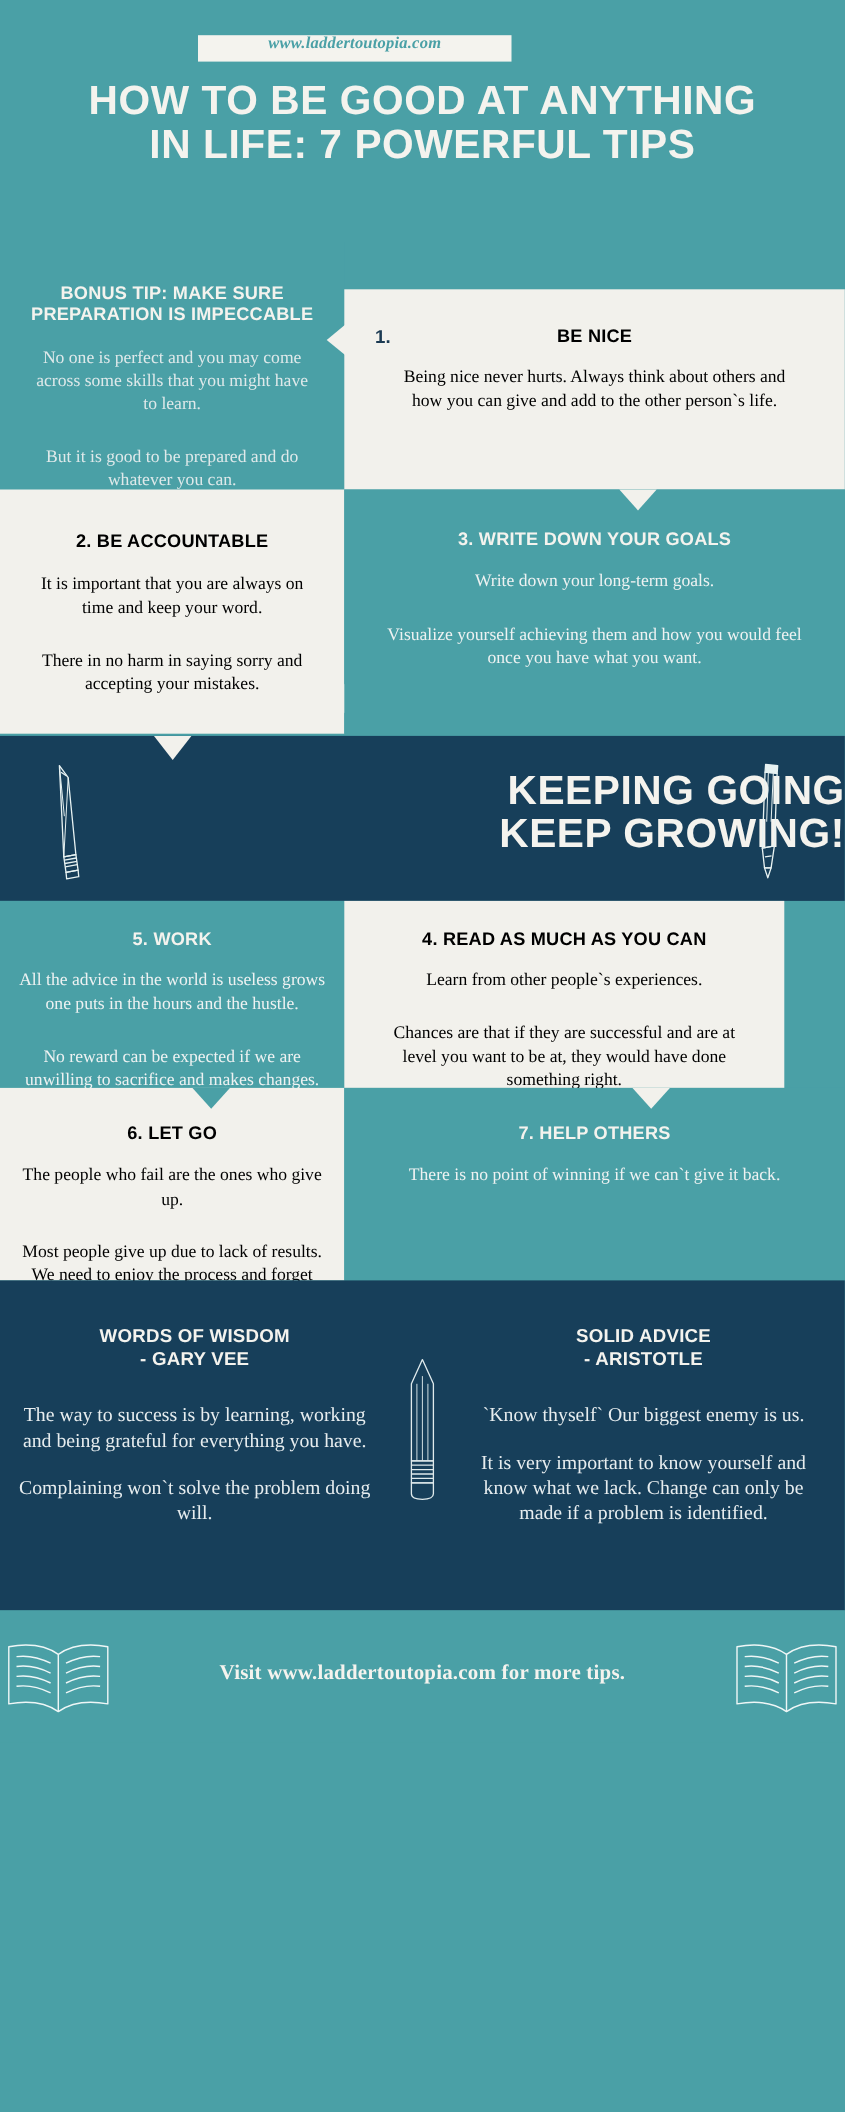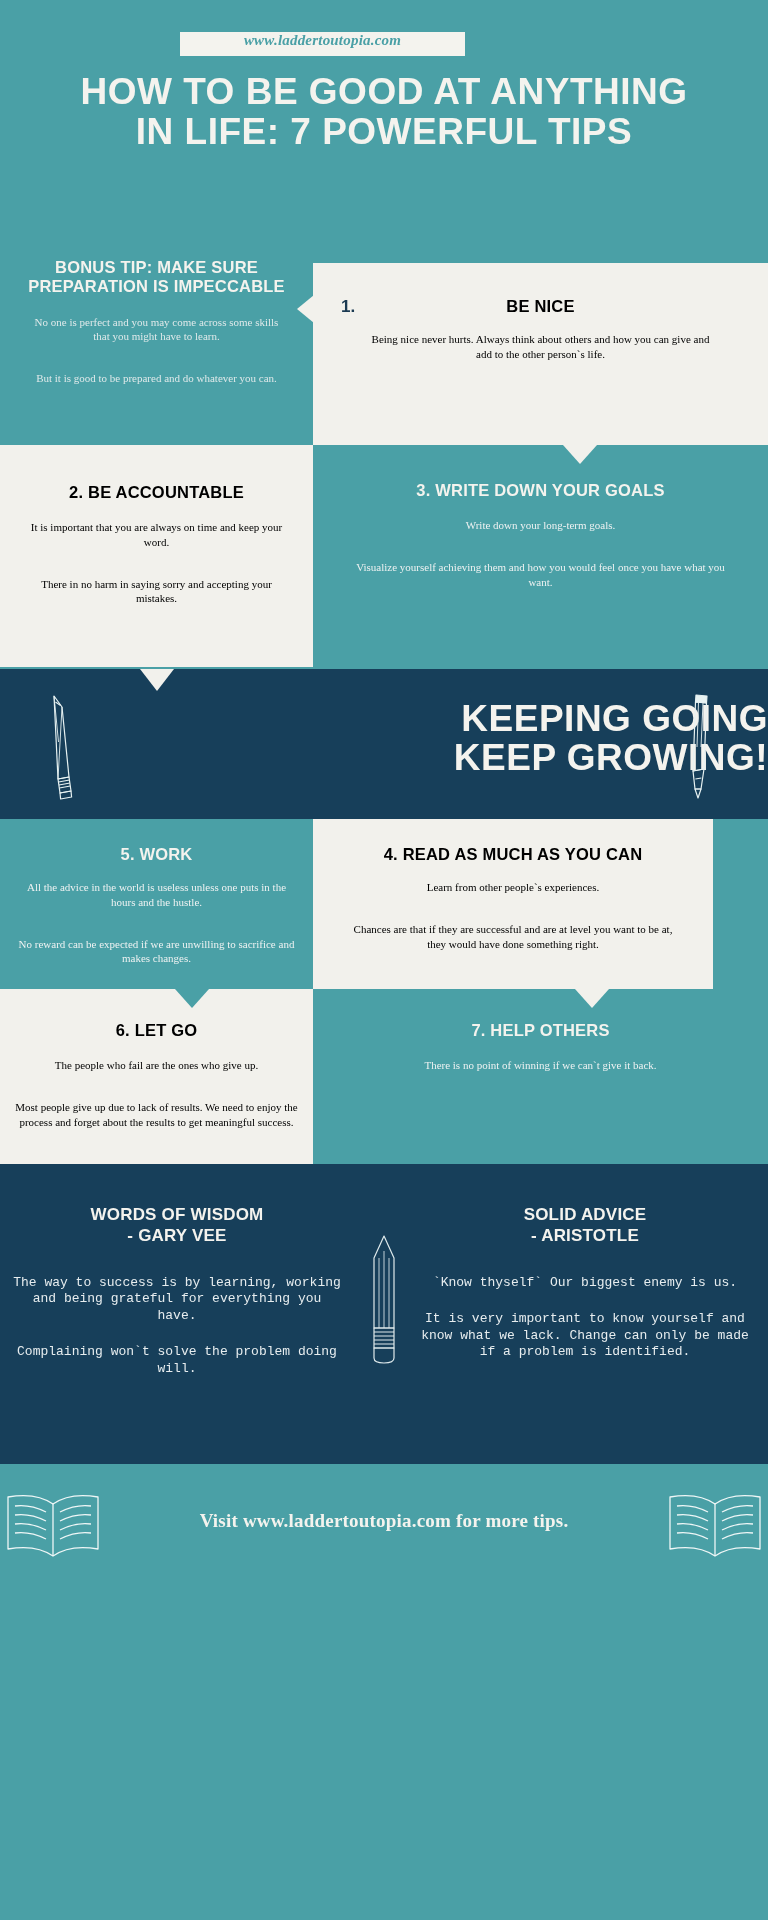--- a/index.html
+++ b/index.html
@@ -35,21 +35,21 @@
   }
 
   
   .card { position:absolute; }
   .card-h {
     font-weight:bold; font-size:16.5px; letter-spacing:.2px;
     text-align:center; line-height:1.18;
   }
   .card-p {
     font-family:"Liberation Serif", serif;
-    font-size:11px; line-height:1.32; text-align:center;
+    font-size:16px; line-height:1.32; text-align:center;
   }
   .card-p + .card-p { margin-top:27px; }
   .dark-text  { color:#000000; }
   .light-text { color:#eef2f2; }
   .cream-bg { background:#f2f1ec; }
   .teal-bg  { background:#4aa0a6; }
   .navy-bg  { background:#173f5a; }
 
   
   .notch-down {
@@ -103,22 +103,22 @@
   
   #quotes { left:0; top:1164px; width:768px; height:300px; }
   .quote-col { position:absolute; top:40px; width:330px; }
   .quote-col.left  { left:12px; }
   .quote-col.right { left:420px; }
   .quote-h {
     text-align:center; color:#f4f3ee; font-weight:bold;
     font-size:17px; line-height:1.25; letter-spacing:.2px;
   }
   .quote-p {
-    font-family:Liberation Mono, monospace;
-    color:#e7edef; font-size:13px; line-height:1.28; text-align:center;
+    font-family:Liberation Serif, serif;
+    color:#e7edef; font-size:18px; line-height:1.28; text-align:center;
   }
   .quote-p.first { margin-top:28px; }
   .quote-p + .quote-p { margin-top:20px; }
   .pencil-mid { position:absolute; left:360px; top:68px; width:48px; height:135px; }
 
   
   #footer { left:0; top:1464px; width:768px; height:120px; }
   .footer-text {
     position:absolute; left:0; top:46px; width:768px; text-align:center;
     font-family:"Liberation Serif", serif; font-weight:bold;
@@ -224,21 +224,21 @@
         <path d="M29.4 88 L35.4 87"></path>
       </g>
     </svg>
   </div>
 
   <div class="card teal-bg" id="tip5">
     <div class="hdr-wrap" style="padding-top:26px">
       <div class="card-h" style="color:#f4f3ee">5. WORK</div>
     </div>
     <div class="body-wrap" style="margin-top:16px; padding:0 14px">
-      <div class="card-p light-text">All the advice in the world is useless unless one puts in the hours and the hustle.</div>
+      <div class="card-p light-text">All the advice in the world is useless grows one puts in the hours and the hustle.</div>
       <div class="card-p light-text">No reward can be expected if we are unwilling to sacrifice and makes changes.</div>
     </div>
   </div>
 
   <div class="card cream-bg" id="tip4">
     <div class="hdr-wrap" style="padding-top:26px">
       <div class="card-h dark-text">4. READ AS MUCH AS YOU CAN</div>
     </div>
     <div class="body-wrap" style="margin-top:16px; padding:0 32px">
       <div class="card-p dark-text">Learn from other people`s experiences.</div>

